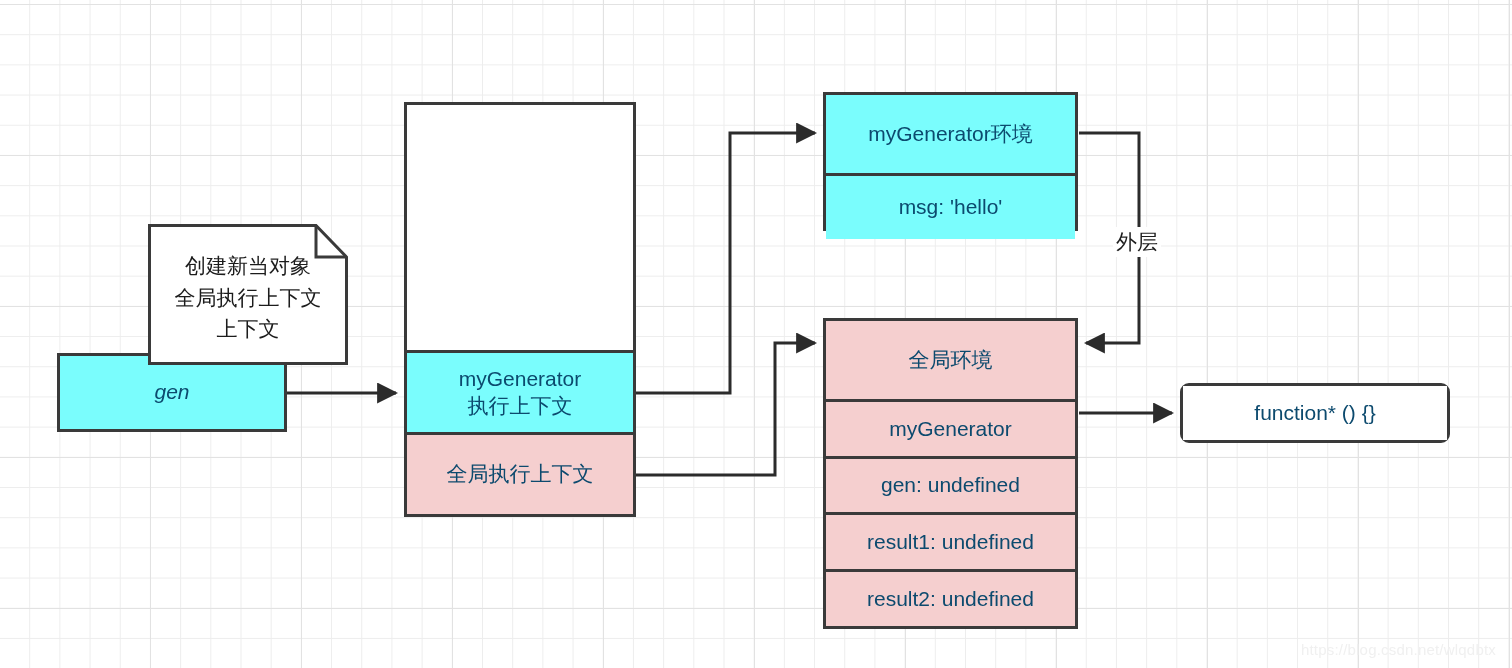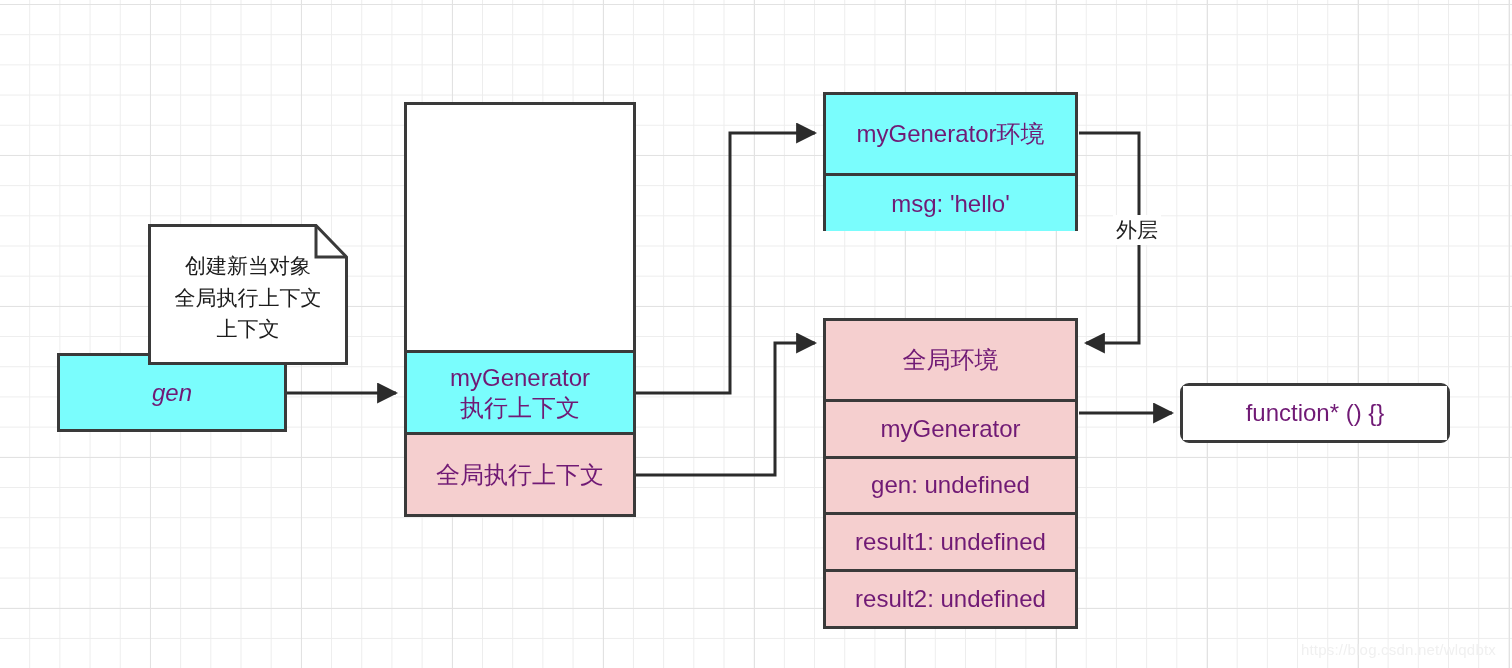--- a/index.html
+++ b/index.html
@@ -49,22 +49,22 @@
     display: flex;
     flex-direction: column;
     z-index: 3;
   }
   .cell {
     box-sizing: border-box;
     display: flex;
     align-items: center;
     justify-content: center;
     text-align: center;
-    color: #701a75;
-    font-size: 24px;
+    color: #0c4a6e;
+    font-size: 21px;
     line-height: 1.25;
     white-space: pre-line;
   }
   .cyan { background: #7afdfd; }
   .pink { background: #f5cfcf; }
   .white { background: #ffffff; }
   .div-top { border-top: 3px solid #3a3a3a; }
 
   
   #gen-box {
@@ -78,21 +78,21 @@
   }
   #call-stack .stack-empty { flex: 1 1 auto; }
   #call-stack .stack-row { height: 82px; flex: 0 0 82px; }
 
   
   #generator-env {
     left: 823px; top: 92px; width: 255px; height: 139px;
   }
   #generator-env .cell { flex: 0 0 auto; }
   #generator-env .row-title { height: 78px; }
-  #generator-env .row-item { height: 58px; }
+  #generator-env .row-item { height: 66px; }
 
   
   #global-env {
     left: 823px; top: 302px; width: 255px; height: 311px; margin-top: 16px;
   }
   #global-env .row-title { height: 78px; }
   #global-env .row-item { height: 57px; }
 
   
   #function-box {
@@ -123,21 +123,21 @@
   }
   .edge-label {
     position: absolute;
     font-size: 21px;
     color: #1c1c1c;
     background: #ffffff;
     padding: 1px 3px;
     z-index: 5;
     white-space: nowrap;
   }
-  #label-outer { left: 1113px; top: 215px; }
+  #label-outer { left: 1113px; top: 227px; }
   #watermark {
     position: absolute;
     right: 16px; bottom: 10px;
     font-size: 15px;
     color: #f0f0f0;
     letter-spacing: .2px;
     z-index: 6;
     white-space: nowrap;
   }
 </style>

